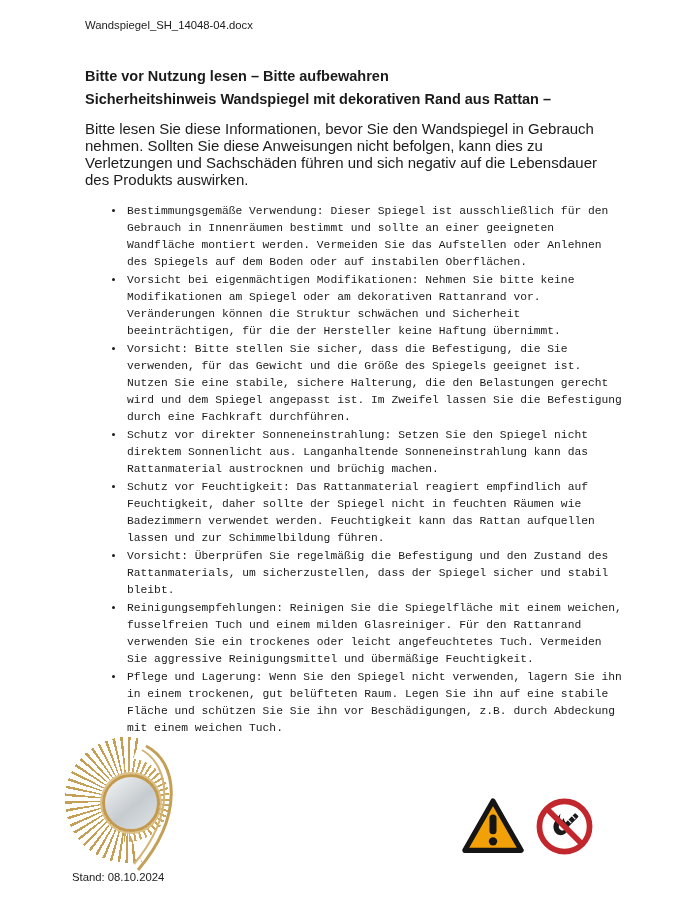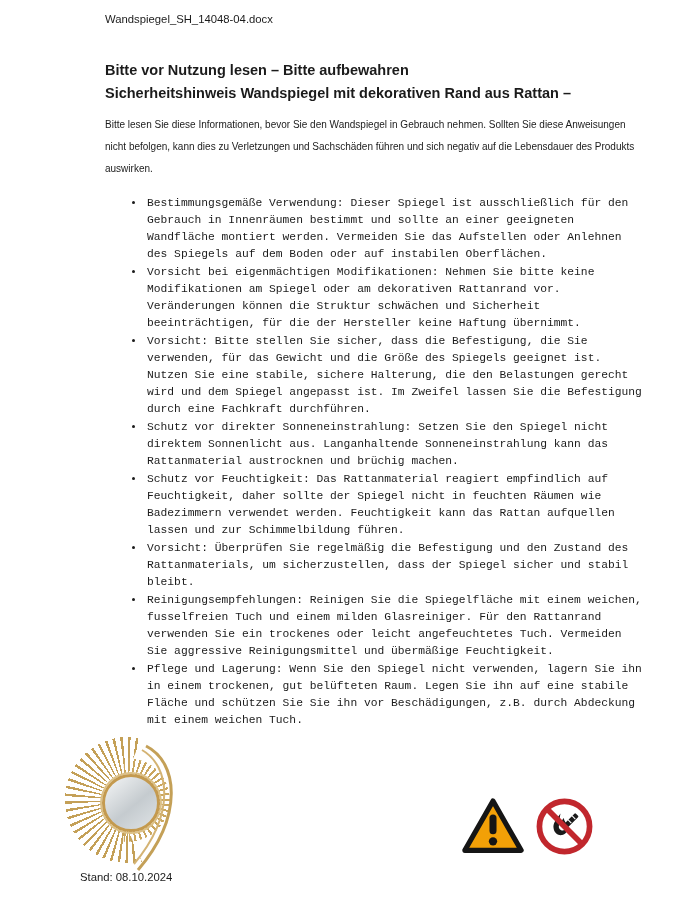--- a/index.html
+++ b/index.html
@@ -6,55 +6,54 @@
   .page {
     position: relative;
     width: 690px;
     height: 920px;
     background: #ffffff;
     font-family: "Liberation Sans", sans-serif;
     color: #1b1b1b;
     overflow: hidden;
   }
   .content {
-    padding: 11px 0 0 85px;
+    padding: 17px 0 0 85px;
     width: 538px;
-    margin-left: 20px;
   }
   .doc-header { font-size: 11.3px; line-height: 17px; }
   .title {
     margin: 31px 0 0 0;
     font-size: 14.5px;
     font-weight: bold;
     line-height: 23px;
   }
   .title .tline { display: block; }
   .intro {
     margin: 9px 0 0 0;
-    font-size: 10px;
-    line-height: 22px;
+    font-size: 15px;
+    line-height: 17px;
   }
   ul.bullets {
     margin: 15px 0 0 0;
     padding: 0 0 0 40px;
     font-size: 11.3px;
     line-height: 17px;
   }
   ul.bullets li { margin: 0 0 1px 0; padding-left: 2px; font-family: Liberation Mono, monospace; }
   .manufacturer {
     margin-top: 14px;
     font-size: 11.3px;
     line-height: 17.4px;
   }
   .email-link { color: #31849B; text-decoration: underline; cursor: pointer; }
 
   
   .footer-date {
     position: absolute;
-    left: 80px;
+    left: 72px;
     top: 871px;
     font-size: 11.3px;
   }
 
   
   .mirror-art { position: absolute; left: 80px; top: 744px; width: 165px; height: 130px; }
   .spokes { position: absolute; border-radius: 50%; }
   .spokes-long {
     left: -18px; top: -10px; width: 132px; height: 132px;
     background: repeating-conic-gradient(#c4a057 0deg 2.4deg, transparent 2.4deg 7.2deg);

